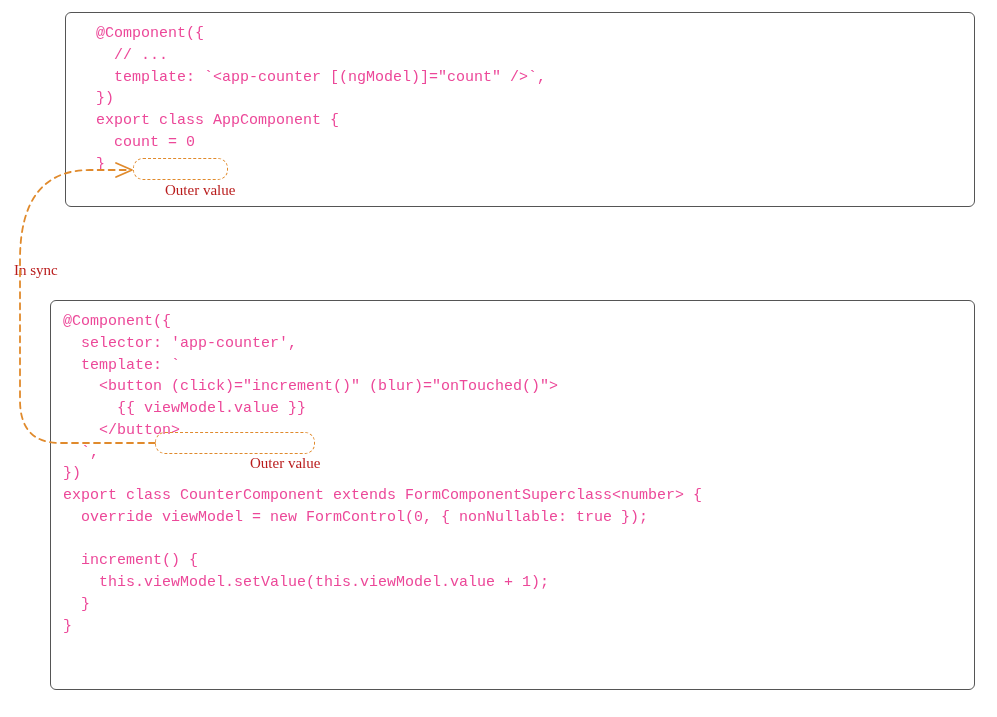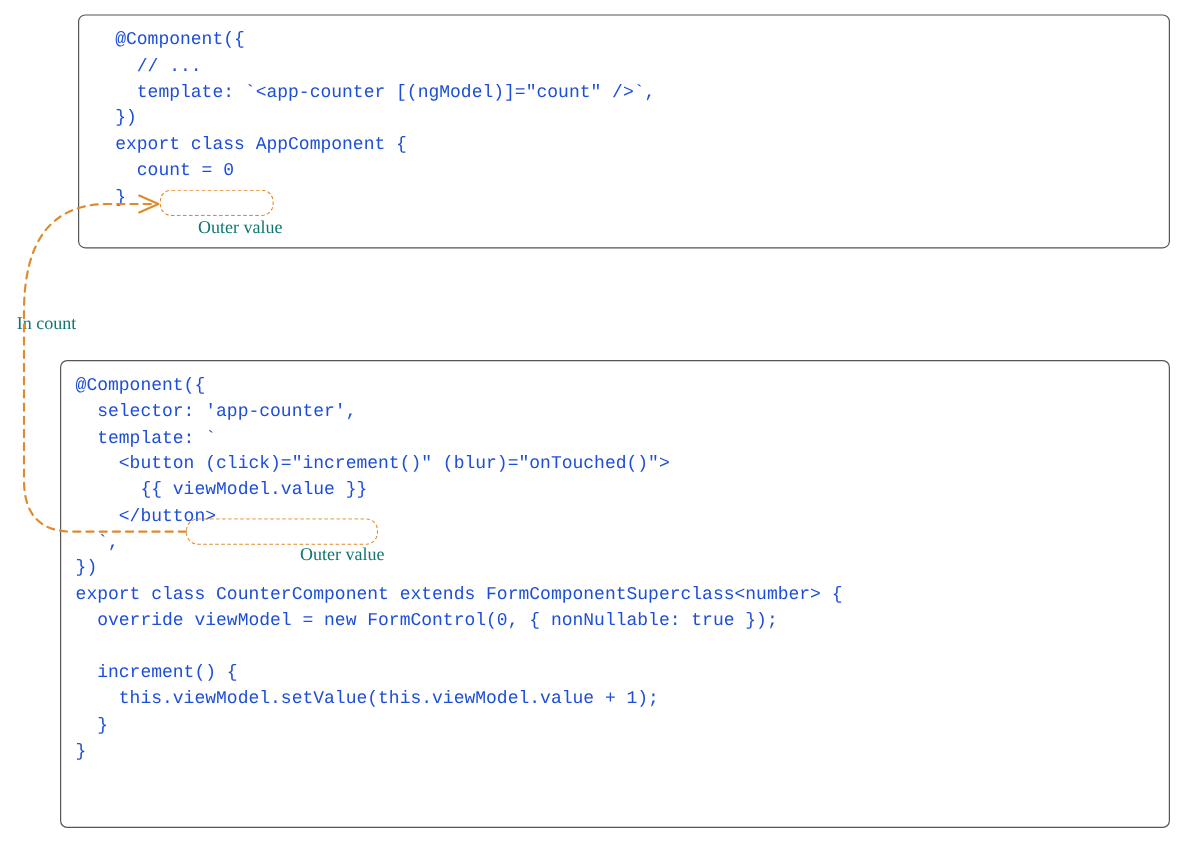--- a/index.html
+++ b/index.html
@@ -31,25 +31,25 @@
   .box-bottom {
     left: 50px;
     top: 300px;
     width: 925px;
     height: 390px;
   }
   pre {
     margin: 0;
     white-space: pre;
     font-family: inherit;
-    color: #1d4ed8;
+    color: #ec4899;
   }
   .hand {
     font-family: 'Comic Sans MS', 'Segoe Script', cursive;
-    color: #0f766e;
+    color: #b91c1c;
     font-size: 15px;
     position: absolute;
   }
   .insync { left: 14px; top: 260px; }
   .outerval { left: 165px; top: 180px; }
   .innerval { left: 250px; top: 453px; }
   .dashed-circle {
     position: absolute;
     border: 1.5px dashed #e08a2c;
     border-radius: 10px;
@@ -96,21 +96,21 @@
 
   increment() {
     this.viewModel.setValue(this.viewModel.value + 1);
   }
 }</pre>
 </div>
 
 <div class="dashed-circle circle-top"></div>
 <div class="dashed-circle circle-bottom"></div>
 
-<div class="hand insync">In count</div>
+<div class="hand insync">In sync</div>
 <div class="hand outerval">Outer value</div>
 <div class="hand innerval">Outer value</div>
 
 <svg class="overlay">
 
   <path d="M 155 443
            L 60 443
            Q 20 443 20 400
            L 20 260
            Q 20 170 90 170

